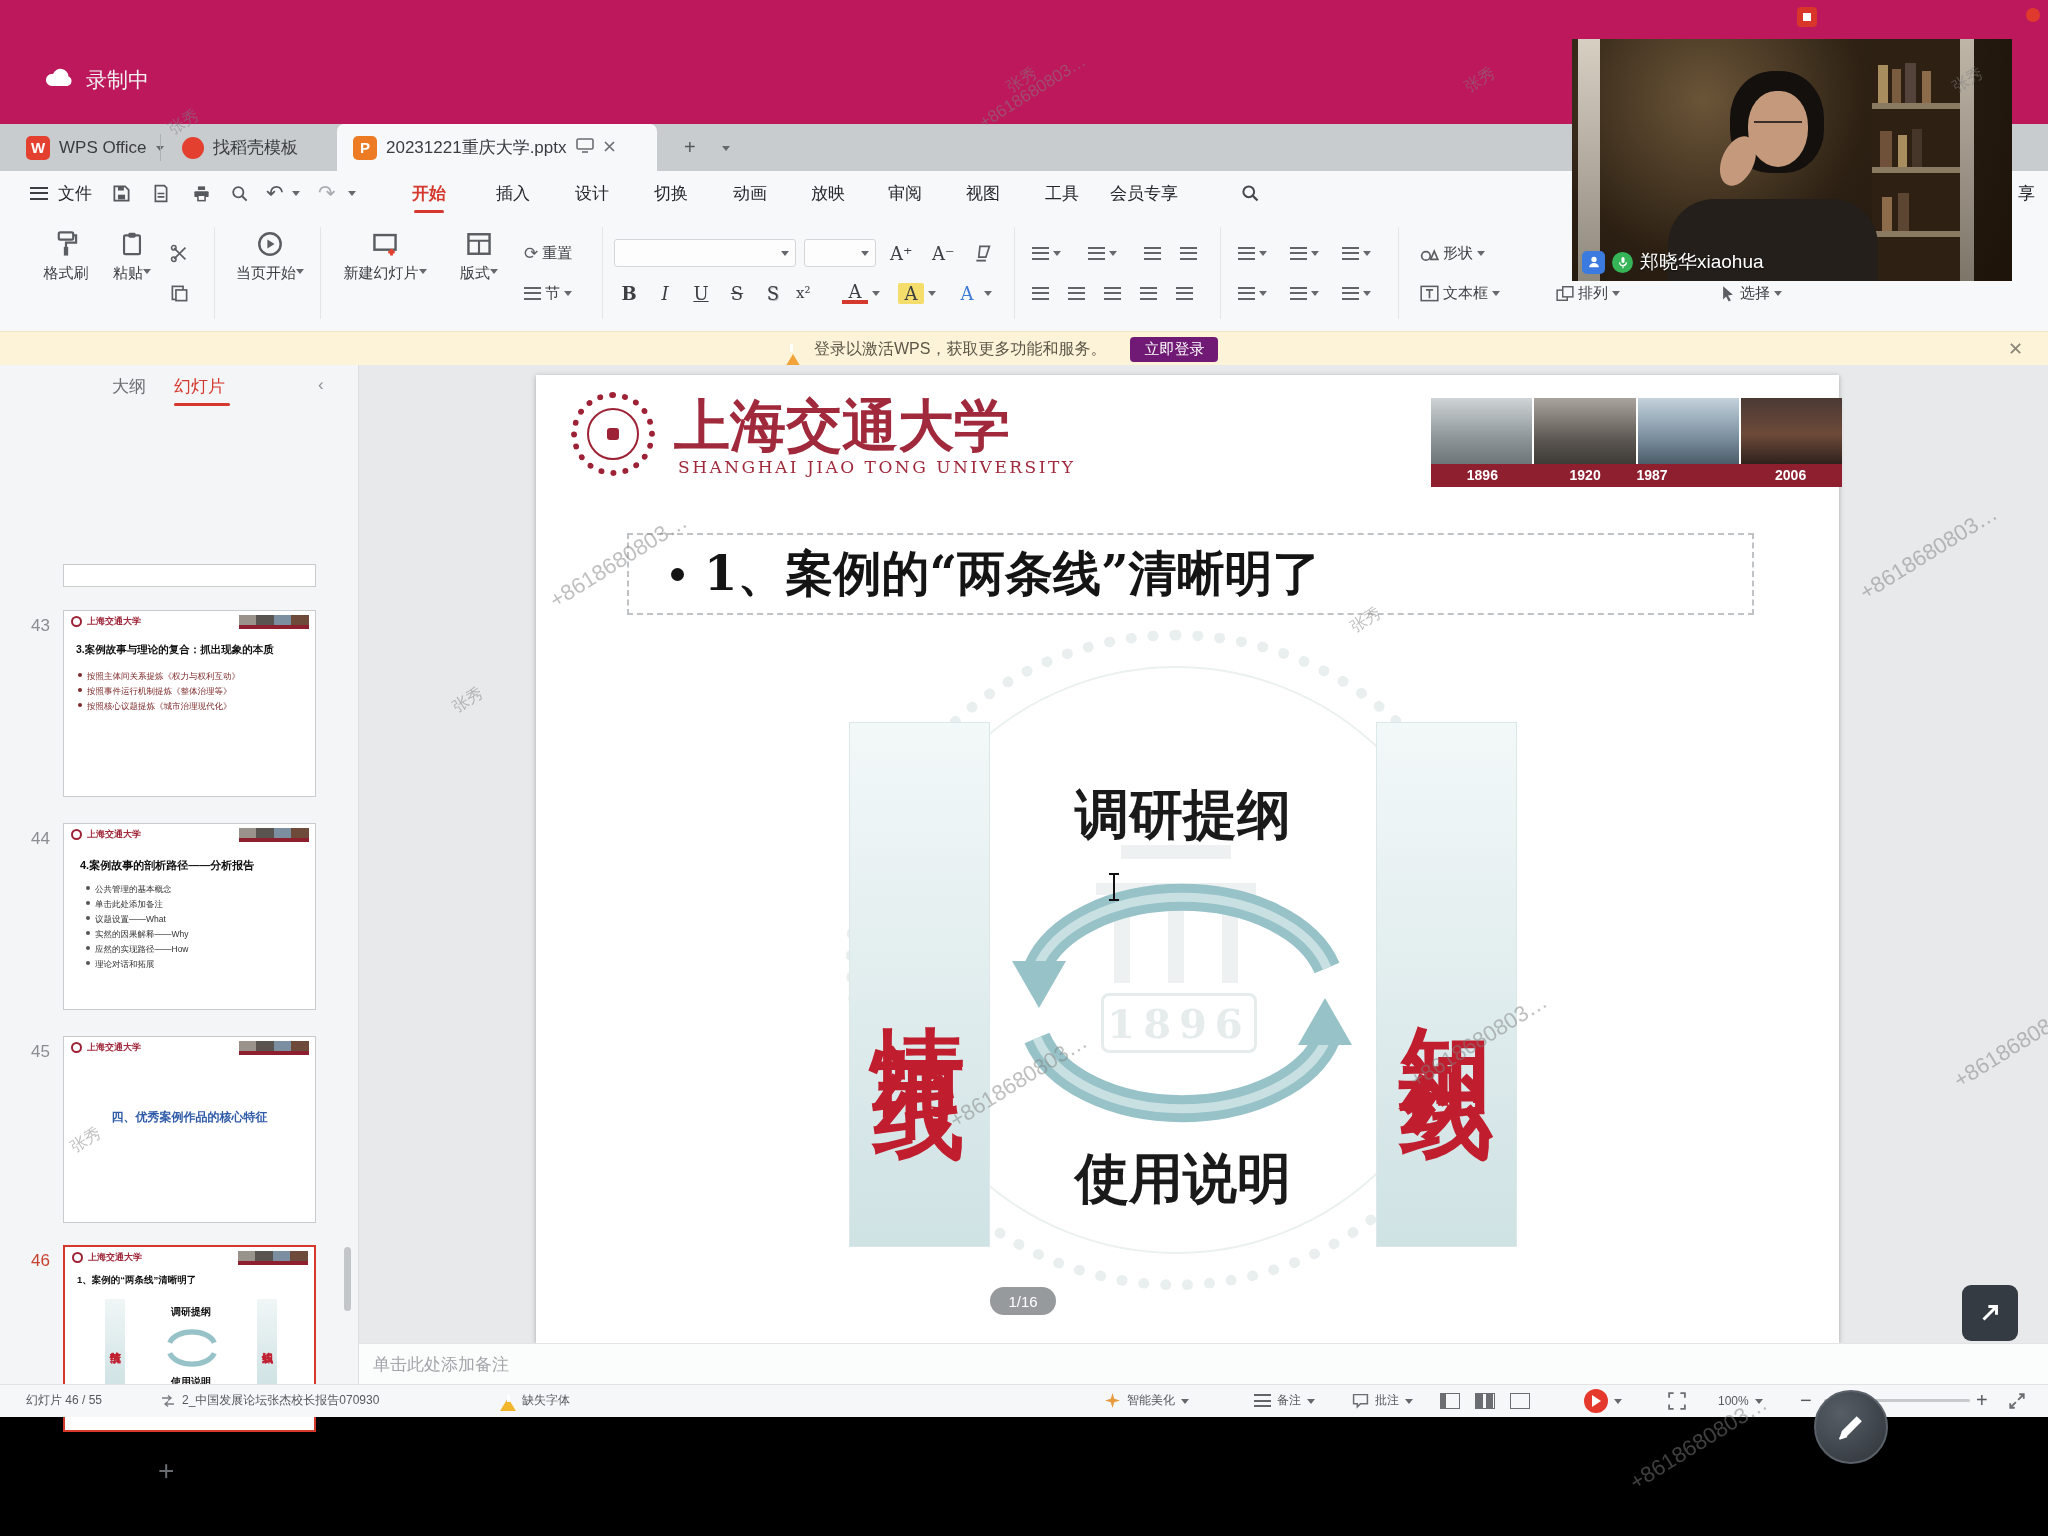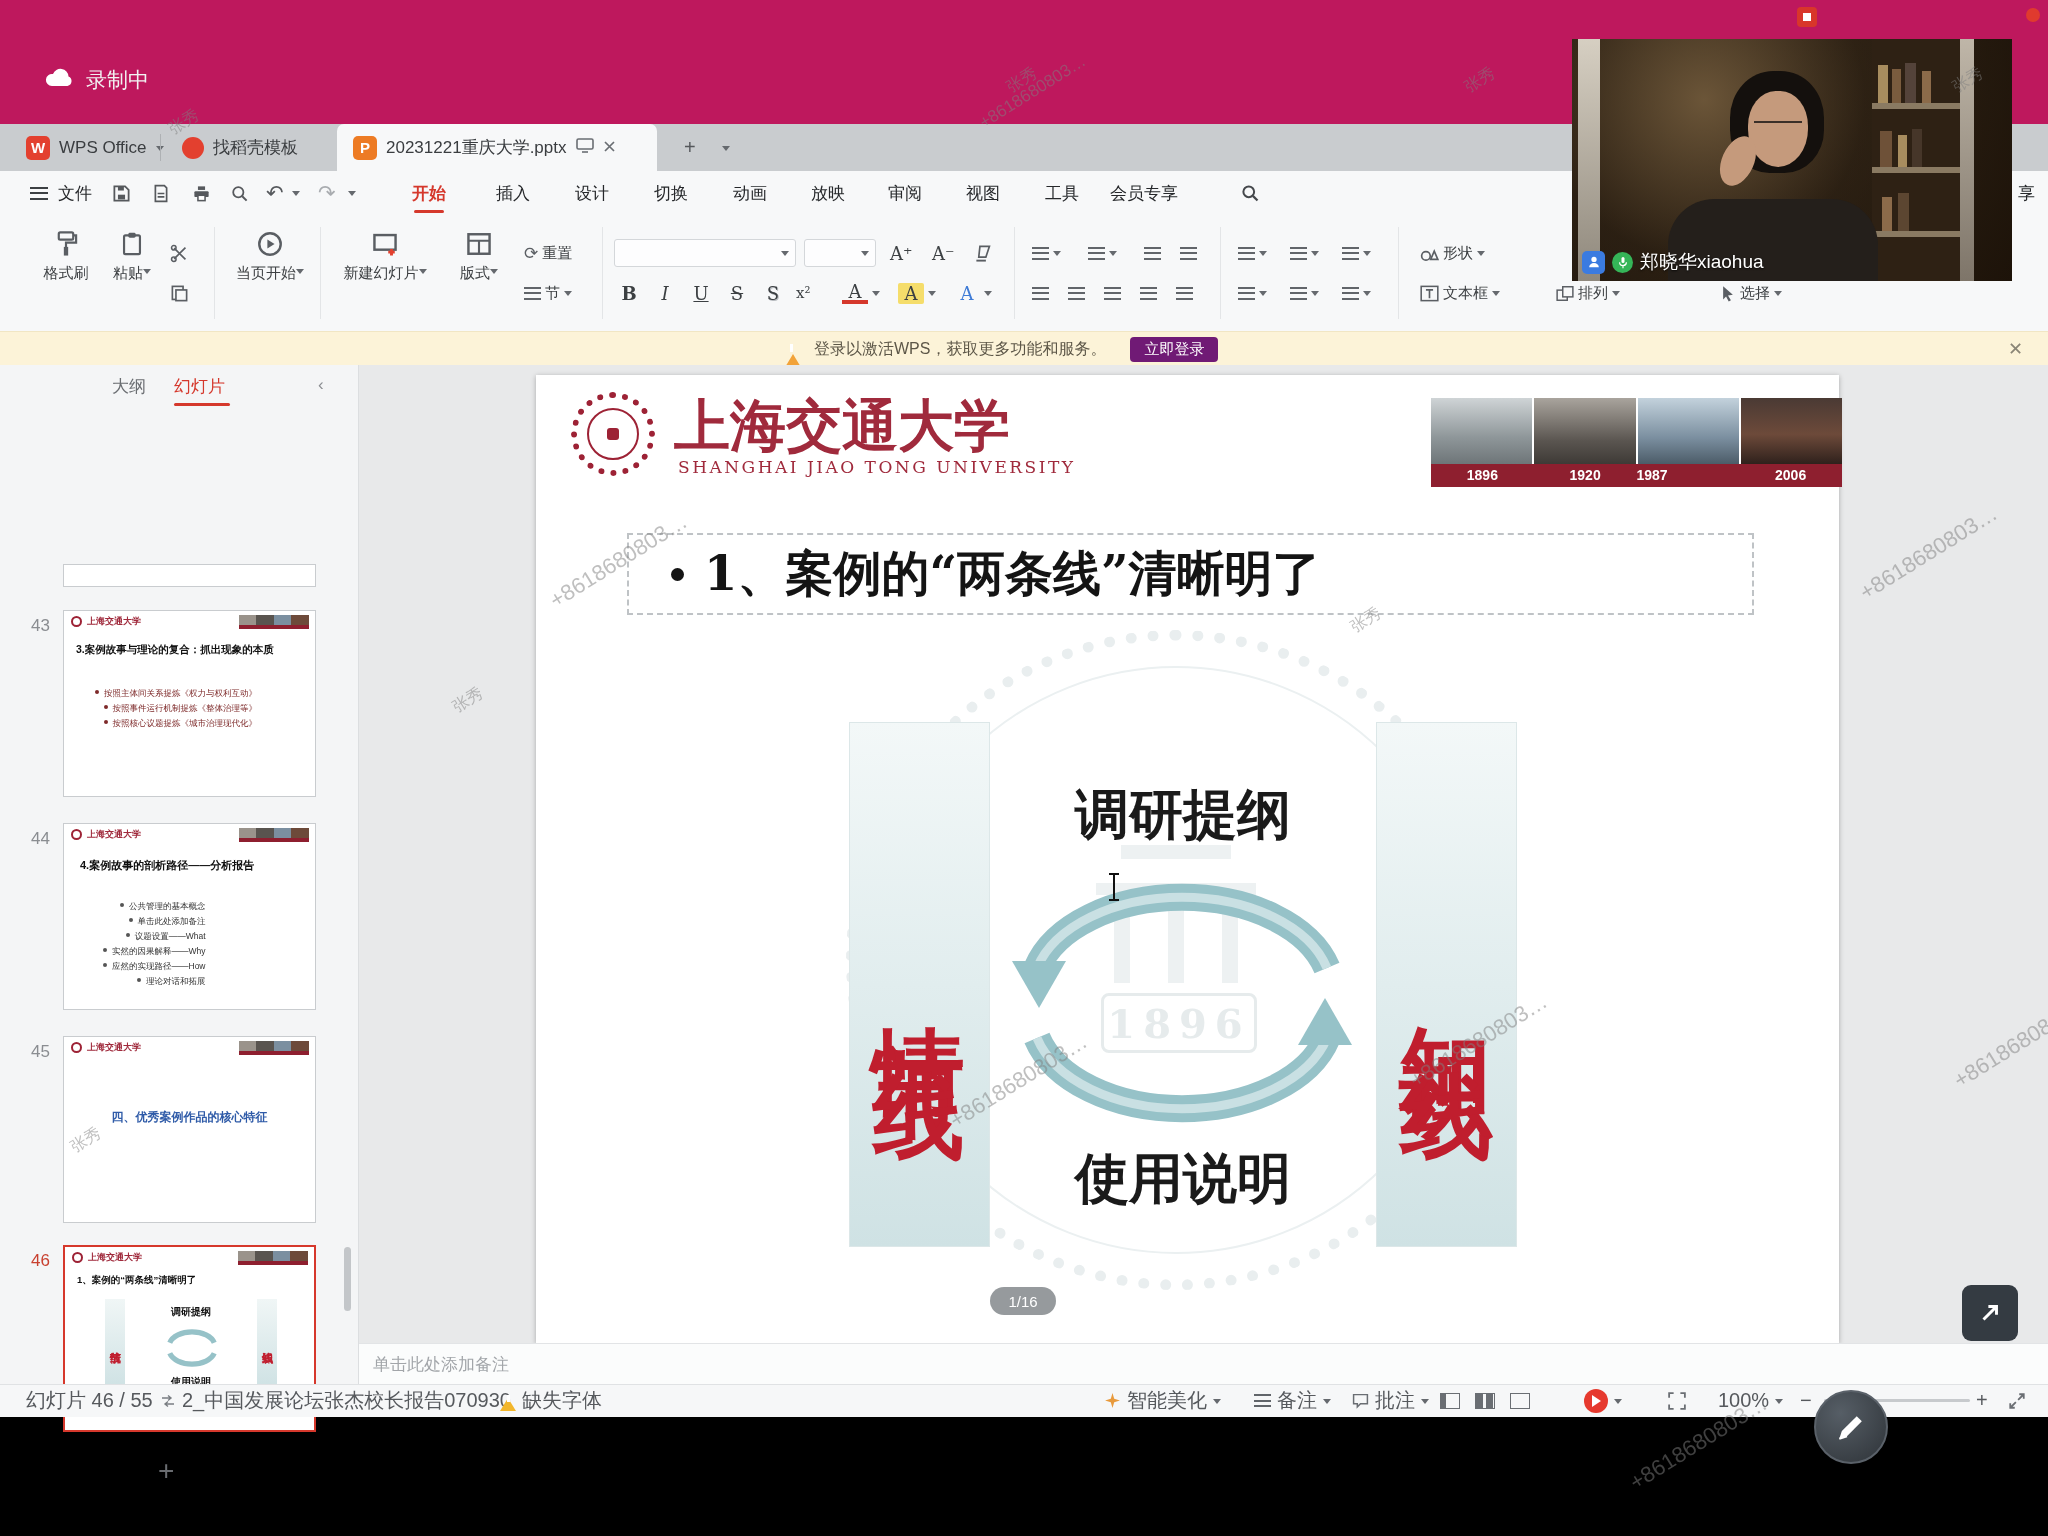--- a/index.html
+++ b/index.html
@@ -50,37 +50,37 @@
   .ptab.sel{color:#D5382C;}
   .thumb{position:absolute;left:63px;width:253px;height:187px;background:#fff;border:1px solid #C9CCCF;box-sizing:border-box;overflow:hidden;}
   .thumb.sel{border:2px solid #D6382C;}
   .tnum{position:absolute;left:16px;width:34px;text-align:right;font-size:17px;color:#8A8D91;}
   .mhead{position:absolute;left:0;top:0;width:100%;height:24px;}
   .mlogo{position:absolute;left:7px;top:5px;width:11px;height:11px;border:2px solid #9D2235;border-radius:50%;box-sizing:border-box;}
   .mcn{position:absolute;left:23px;top:4px;font-size:9px;color:#A02A3C;font-weight:bold;font-family:"DejaVu Serif",serif;white-space:nowrap;}
   .mstrip{position:absolute;right:6px;top:4px;width:70px;height:10px;background:linear-gradient(90deg,#9a938b 0 17px,#59544f 17px 35px,#7b8fa0 35px 52px,#6d4a3a 52px 70px);}
   .mband{position:absolute;right:6px;top:14px;width:70px;height:4px;background:#8E1F2F;}
   .bl li{list-style:none;margin:0 0 3px 0;white-space:nowrap;}
-  .bl{margin:17px;padding:0;text-align:right;}
+  .bl{margin:0;padding:0;}
   .bl li::before{content:"";display:inline-block;width:4px;height:4px;border-radius:50%;background:#7E2A2A;margin-right:5px;vertical-align:2px;}
   .bl.gray li::before{background:#555;}
   .sb{position:absolute;left:344px;width:7px;border-radius:4px;background:#C3C6C9;}
   
   .canvas{position:absolute;left:359px;top:241px;width:1689px;height:978px;background:#E8E9EA;overflow:hidden;}
   .slide{position:absolute;left:177px;top:10px;width:1303px;height:968px;background:#fff;box-shadow:0 1px 5px rgba(0,0,0,.28);}
   .serif{font-family:"DejaVu Serif",serif;}
   .vert{writing-mode:vertical-rl;}
   .vbar{position:absolute;top:347px;width:141px;height:525px;background:linear-gradient(to bottom,#F3F8F8,#CFE2E4);border:1px solid #DCE7E8;box-sizing:border-box;display:flex;align-items:center;justify-content:center;z-index:3;}
   .vtext{writing-mode:vertical-rl;font-size:92px;font-weight:bold;color:#C01E2E;letter-spacing:22px;font-family:"DejaVu Serif",serif;}
   .dtext{position:absolute;left:347px;width:600px;text-align:center;font-size:54px;font-weight:bold;color:#1A1A1A;z-index:4;font-family:"DejaVu Serif",serif;}
   .sealring{position:absolute;border-radius:50%;z-index:1;}
   .notes{position:absolute;left:359px;top:1219px;width:1689px;height:41px;background:#FBFCFC;border-top:1px solid #E2E4E6;display:flex;align-items:center;color:#A2A5A9;font-size:17px;}
   
   .status{position:absolute;left:0;top:1260px;width:2048px;height:33px;background:#F6F7F8;border-top:1px solid #E0E2E4;box-sizing:border-box;}
-  .st{position:absolute;top:1260px;height:33px;display:flex;align-items:center;gap:6px;color:#56595D;font-size:20px;}
+  .st{position:absolute;top:1260px;height:33px;display:flex;align-items:center;gap:6px;color:#56595D;font-size:12px;}
   .viewic{width:20px;height:16px;border:1.5px solid #6A6E73;box-sizing:border-box;}
   
   .webcam{position:absolute;left:1572px;top:39px;width:440px;height:242px;background:#231A11;overflow:hidden;z-index:40;}
   .namebar{position:absolute;left:10px;top:210px;display:flex;align-items:center;gap:7px;}
   .pico{width:23px;height:23px;border-radius:5px;background:#3B7BE0;display:flex;align-items:center;justify-content:center;}
   .mico2{width:21px;height:21px;border-radius:50%;background:#35B558;display:flex;align-items:center;justify-content:center;}
   .pname{color:#fff;font-size:19px;text-shadow:0 1px 2px rgba(0,0,0,.8);}
   
   .sharebtn{position:absolute;left:1962px;top:1285px;width:56px;height:56px;border-radius:9px;background:#343B42;z-index:45;display:flex;align-items:center;justify-content:center;}
   .penbtn{position:absolute;left:1814px;top:1390px;width:74px;height:74px;border-radius:50%;

